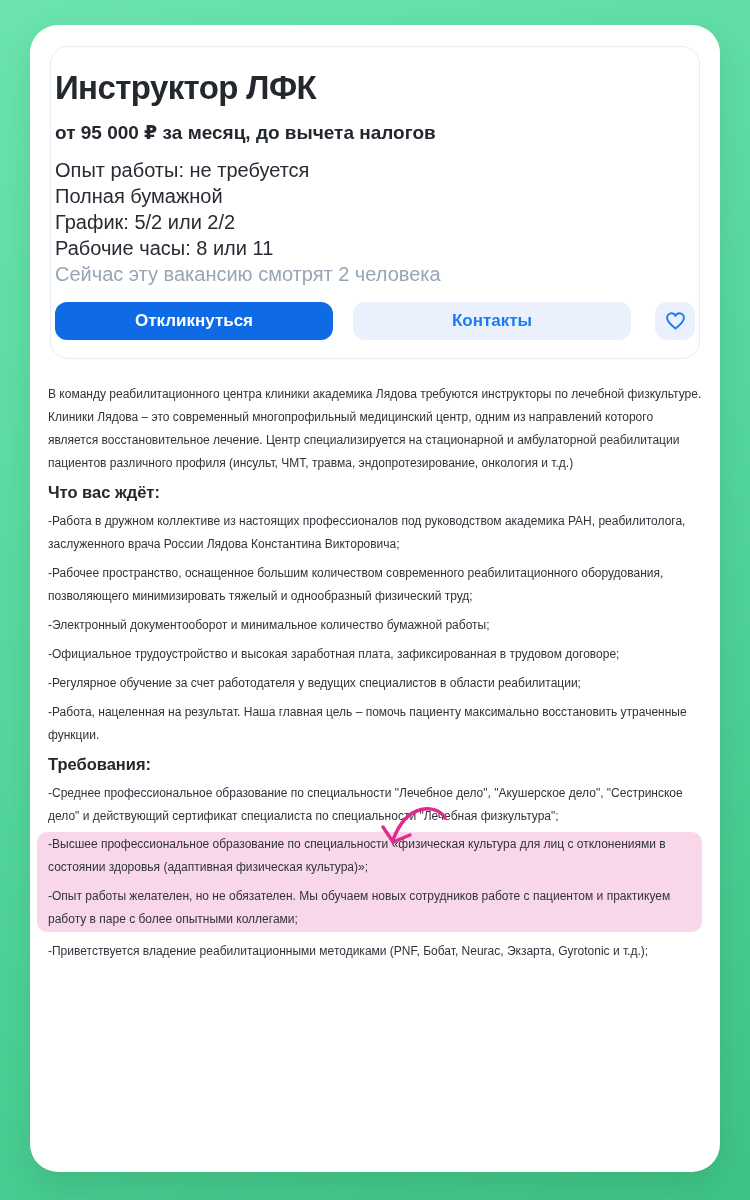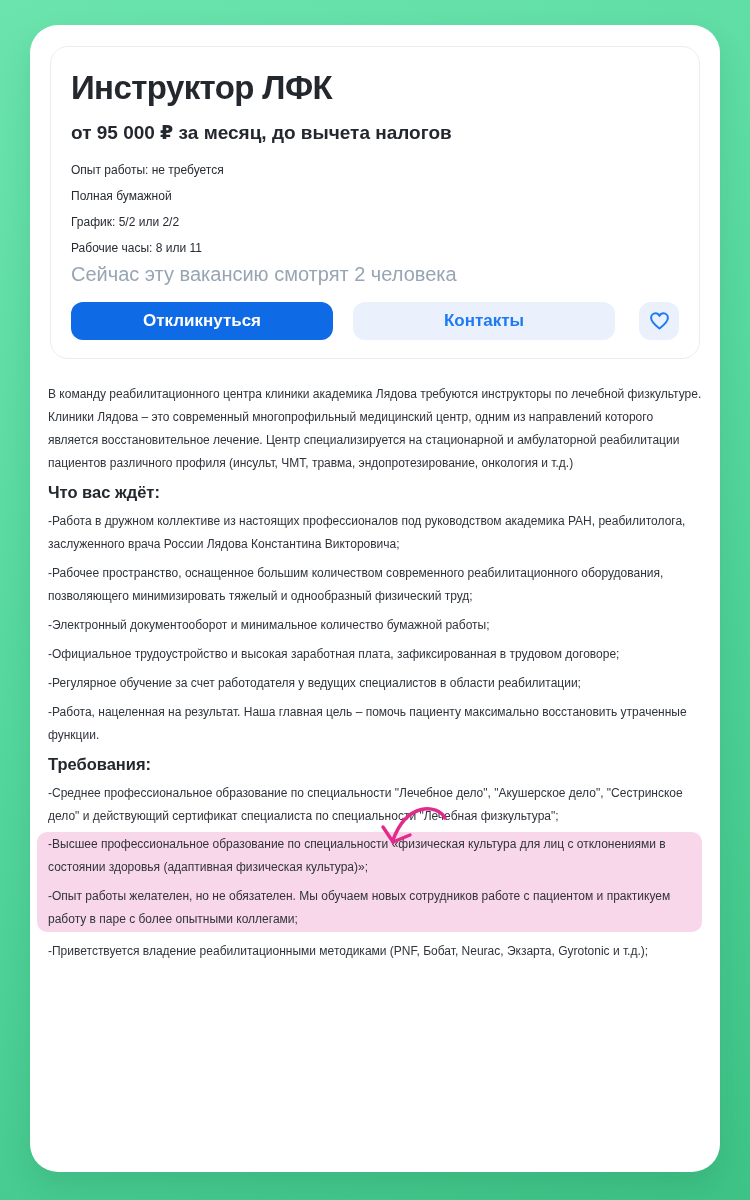--- a/index.html
+++ b/index.html
@@ -16,29 +16,29 @@
     position:relative;width:750px;height:1200px;overflow:hidden;
     background:linear-gradient(155deg,var(--bg_top) 0%,var(--bg_mid) 48%,var(--bg_bottom) 100%);
   }
   .card{
     position:absolute;left:30px;top:25px;width:690px;bottom:28px;
     background:#ffffff;border-radius:28px;overflow:hidden;
     box-shadow:0 14px 30px rgba(20,86,58,.14);
   }
   
   .summary{
-    margin:21px 20px 0;padding:22px 20px 18px;
+    margin:21px 20px 0;padding:22px 4px 18px;
     border:1px solid var(--card_border);border-radius:18px;background:#fff;
   }
   .vacancy-title{
     margin:0 0 14px;font-size:33px;line-height:38px;font-weight:700;
     letter-spacing:-.6px;color:var(--text_dark);
   }
   .salary{font-size:19px;font-weight:700;color:var(--text_dark);margin:0 0 16px;}
-  .detail-line{font-size:12px;line-height:20px;color:#272c33;margin-bottom:6px;}
+  .detail-line{font-size:20px;line-height:20px;color:#272c33;margin-bottom:6px;}
   .viewers{font-size:20px;line-height:20px;color:var(--text_gray);margin:2px 0 18px;}
   .btn-row{display:flex;align-items:stretch;gap:20px;}
   .btn{
     border:none;outline:none;cursor:pointer;height:38px;border-radius:12px;
     font-family:inherit;font-size:17px;font-weight:700;
     display:flex;align-items:center;justify-content:center;
   }
   .btn-primary{flex:1 1 0;background:var(--accent_blue);color:#ffffff;}
   .btn-secondary{flex:1 1 0;background:var(--light_blue);color:var(--link_blue);}
   .btn-icon{width:40px;flex:0 0 40px;background:var(--light_blue);color:var(--link_blue);margin-left:4px;}

